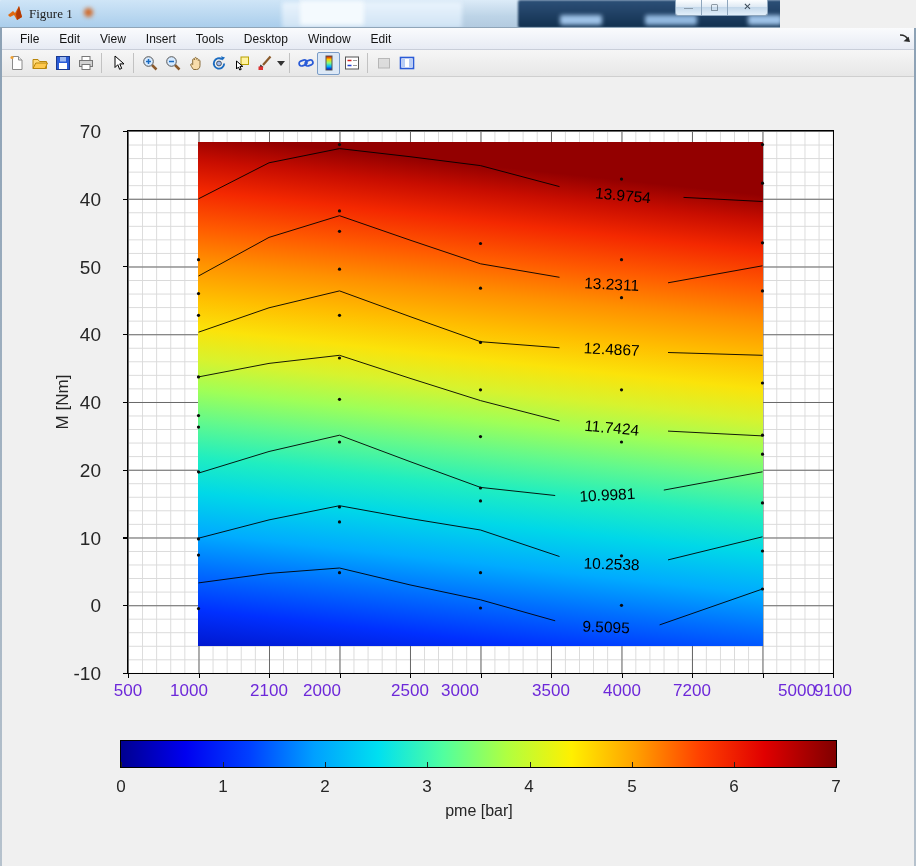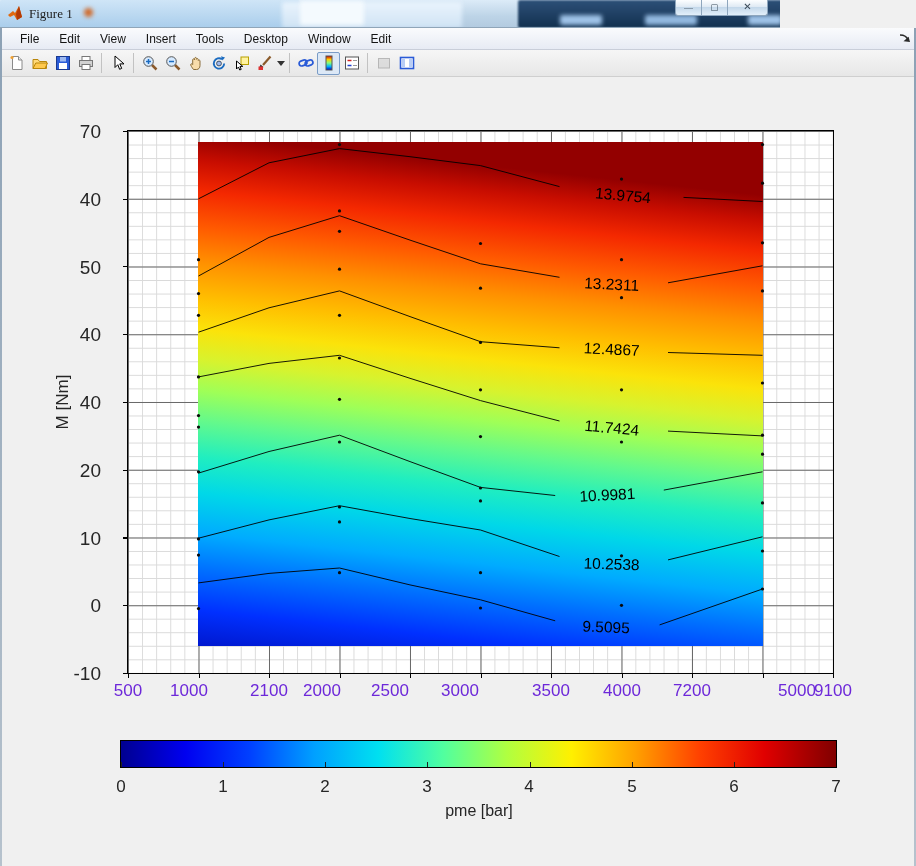--- a/index.html
+++ b/index.html
@@ -263,21 +263,21 @@
 
   <div id="figure-area">
     <div id="axes"></div>
     <div id="x-tick-marks"></div>
     <div id="y-tick-marks"></div>
 
     <span class="x-tick" style="left:96px">500</span>
     <span class="x-tick" style="left:157px">1000</span>
     <span class="x-tick" style="left:237px">2100</span>
     <span class="x-tick" style="left:290px">2000</span>
-    <span class="x-tick" style="left:358px">2500</span>
+    <span class="x-tick" style="left:378px">2500</span>
     <span class="x-tick" style="left:428px">3000</span>
     <span class="x-tick" style="left:519px">3500</span>
     <span class="x-tick" style="left:590px">4000</span>
     <span class="x-tick" style="left:660px">7200</span>
     <span class="x-tick" style="left:765px">5000</span>
     <span class="x-tick" style="left:801px">9100</span>
 
     <span class="y-tick" style="top:44px">70</span>
     <span class="y-tick" style="top:112px">40</span>
     <span class="y-tick" style="top:180px">50</span>

